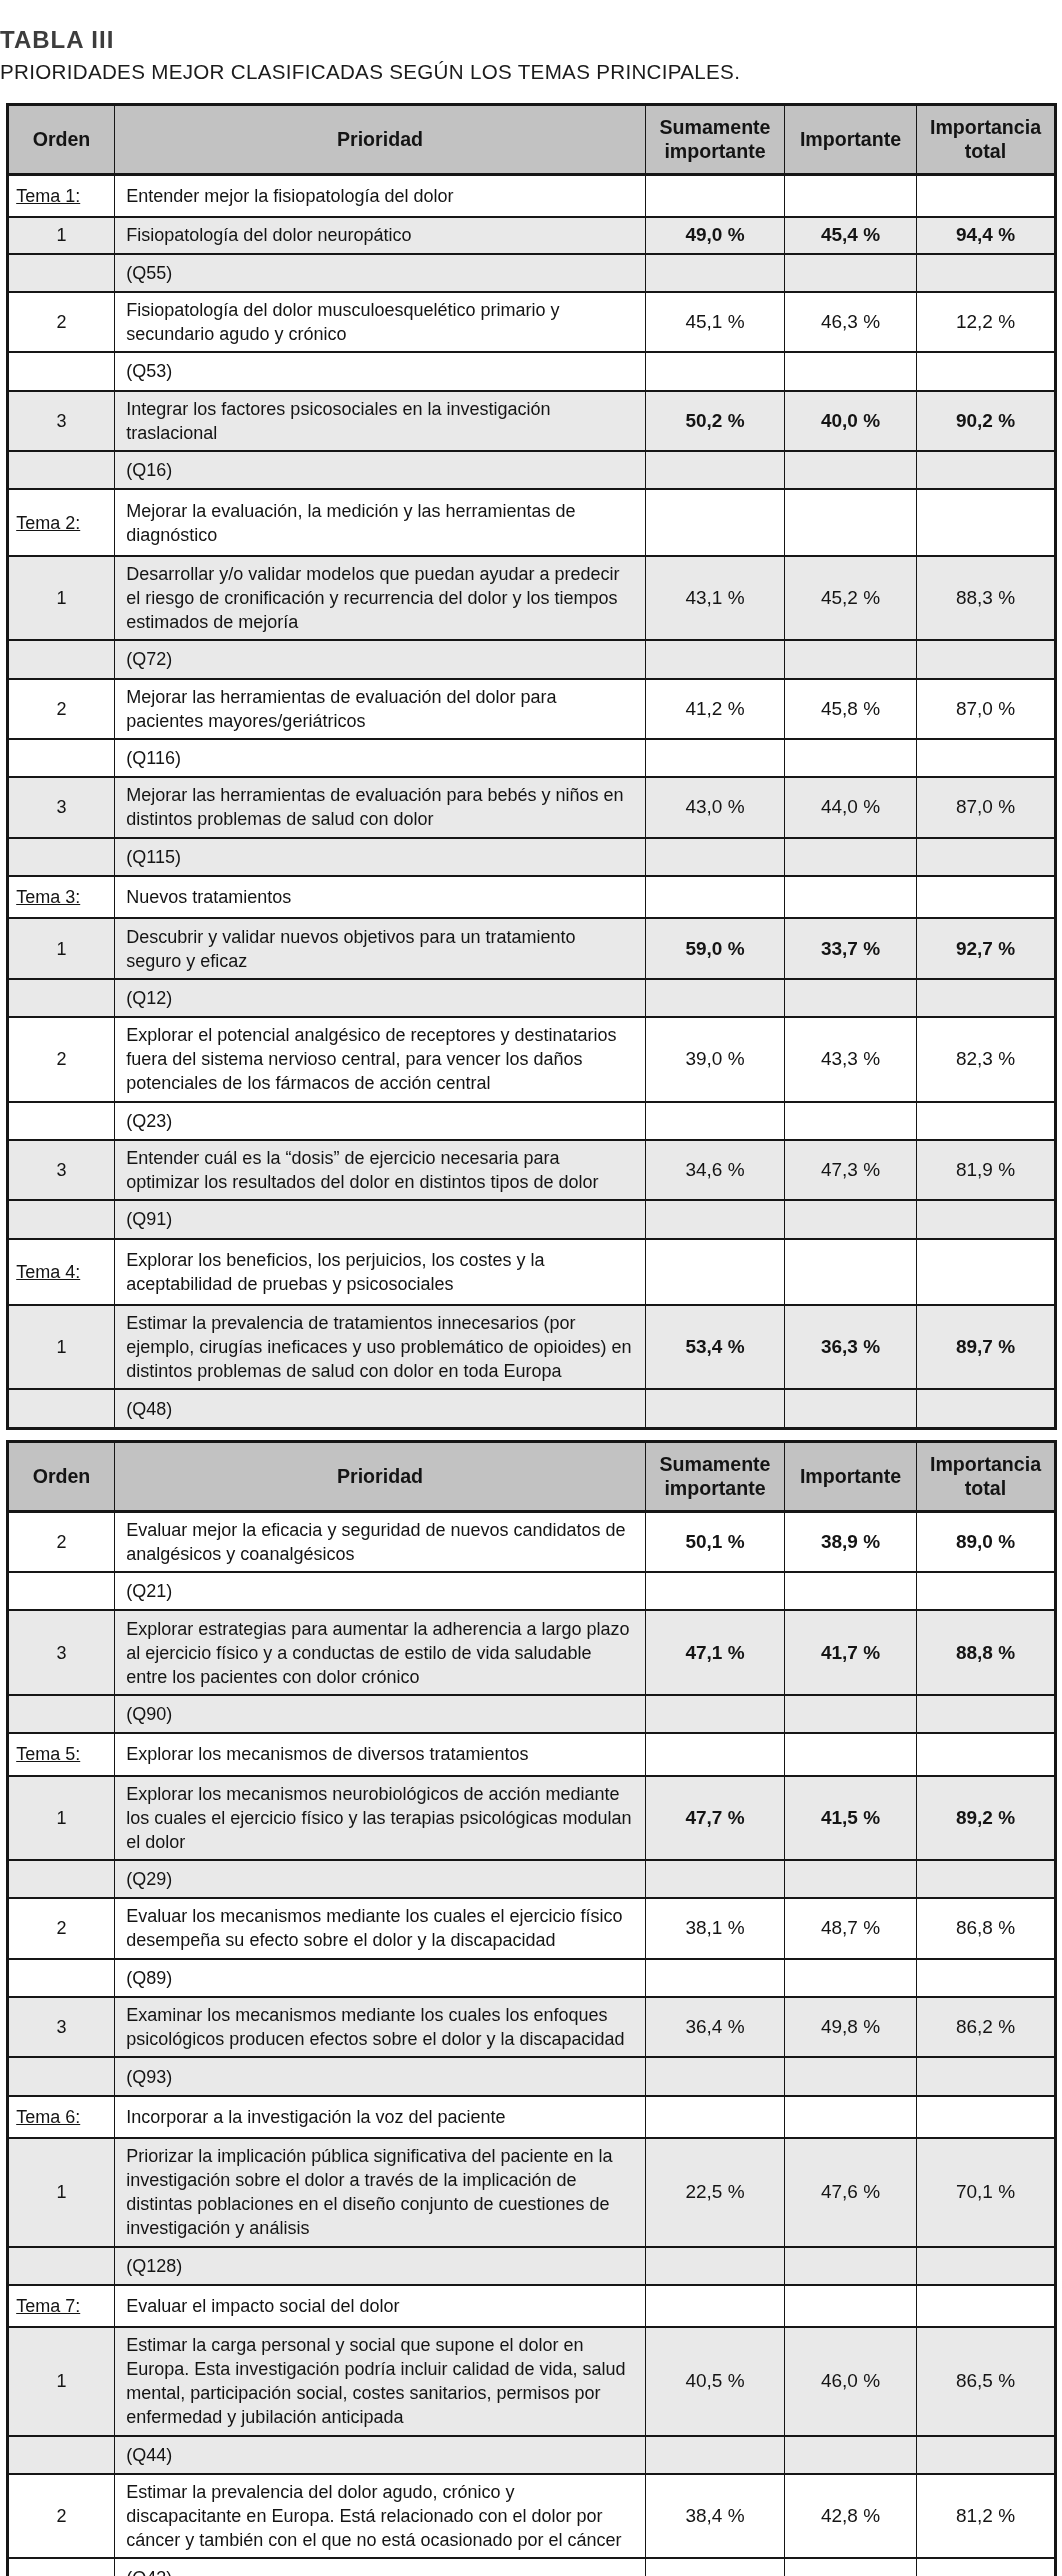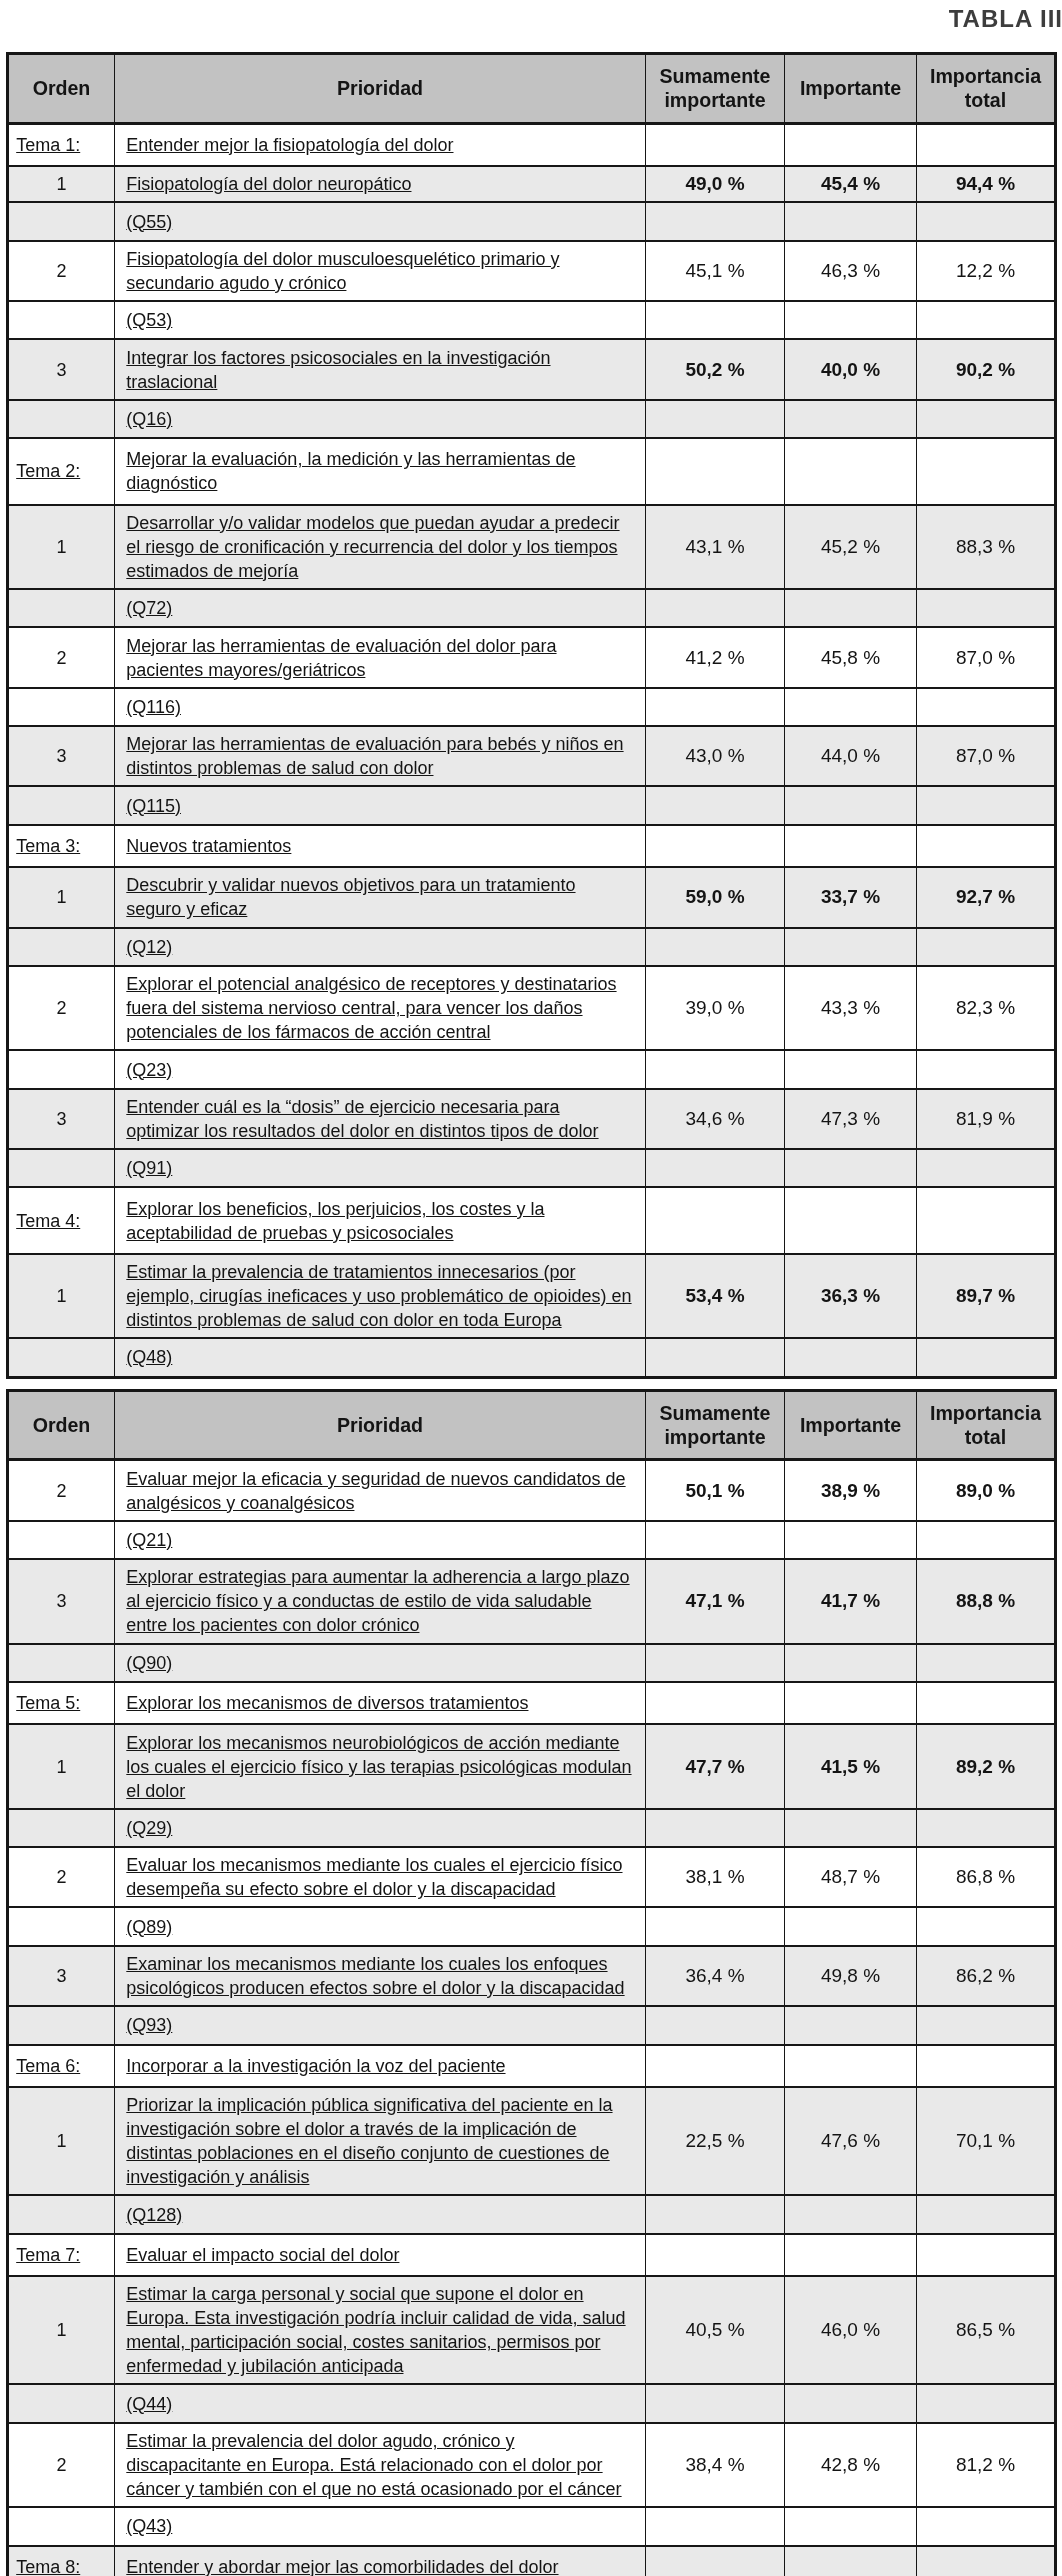--- a/index.html
+++ b/index.html
@@ -4,21 +4,21 @@
 <style>
   html, body {
     margin: 0;
     padding: 0;
     background: #ffffff;
     width: 1063px;
     font-family: "Liberation Sans", sans-serif;
     color: #141414;
   }
   .page { width: 1063px; }
-  .titles { text-align: right; padding-top: 5px; }
+  .titles { text-align: left; padding-top: 26px; }
   .title {
     margin: 0;
     font-size: 24px;
     font-weight: bold;
     letter-spacing: 1px;
     color: #3d3d3d;
   }
   .subtitle {
     margin: 6.2px 0 0 0;
     font-size: 20.6px;
@@ -55,33 +55,34 @@
     border: 1.5px solid #161616;
     border-top-width: 2.6px;
     border-bottom-width: 2.6px;
     font-size: 18px;
     line-height: 24px;
     vertical-align: middle;
     background: #ffffff;
   }
   tr.shaded td { background: #e9e9e9; }
   td.orden { text-align: center; padding: 4.1px 3.1px; }
-  td.prio  { text-align: left; padding: 5.2px 13.4px 5.2px 11.3px; text-decoration: underline; }
+  td.prio  { text-align: left; padding: 5.2px 13.4px 5.2px 11.3px; }
   td.pct   { text-align: center; padding: 4.1px 3.1px; white-space: nowrap; font-size: 19px; }
   tr.bold-row td.pct { font-weight: bold; }
   tr.tema-row td.orden { text-align: left; padding: 8.2px 3.1px 8.2px 7.2px; text-decoration: underline; }
   tr.tema-row td.prio  { padding: 8.2px 13.4px 8.2px 11.3px; }
   tr.qcode-row td.prio { padding: 6.2px 13.4px 6.2px 11.3px; }
 </style>
 </head>
 <body>
 
 <div class="page">
   <div class="titles">
     <h1 class="title">TABLA III</h1>
+    <h2 class="subtitle">PRIORIDADES MEJOR CLASIFICADAS SEGÚN LOS TEMAS PRINCIPALES.</h2>
   </div>
 
   <table class="prio-table first">
     <colgroup>
       <col class="c-orden">
         <col class="c-prio">
         <col class="c-sum">
         <col class="c-imp">
         <col class="c-tot">
     </colgroup>

